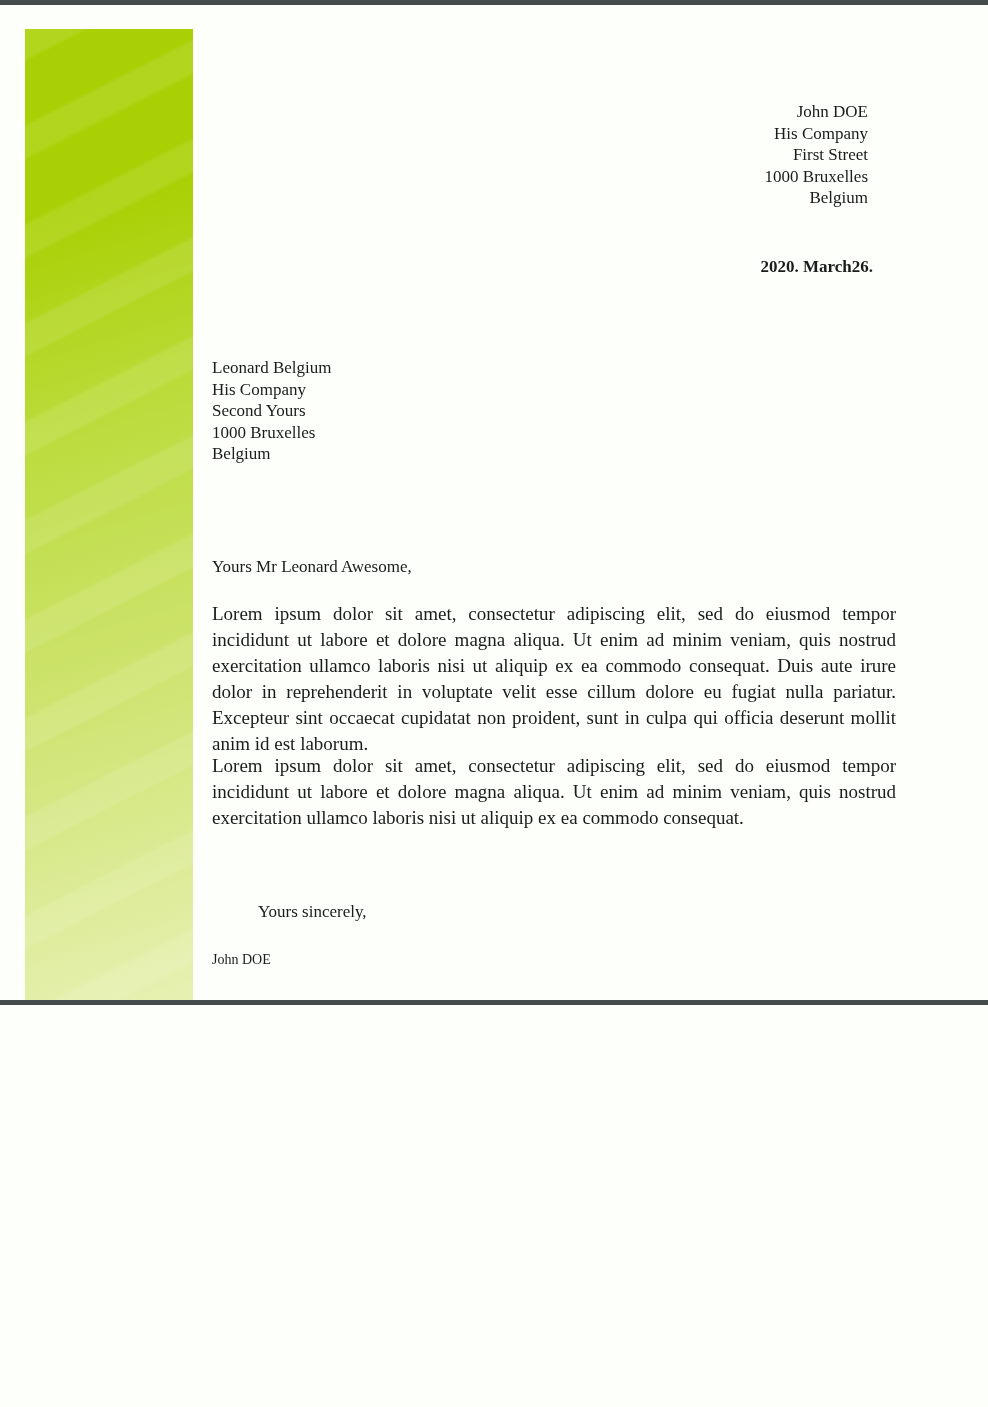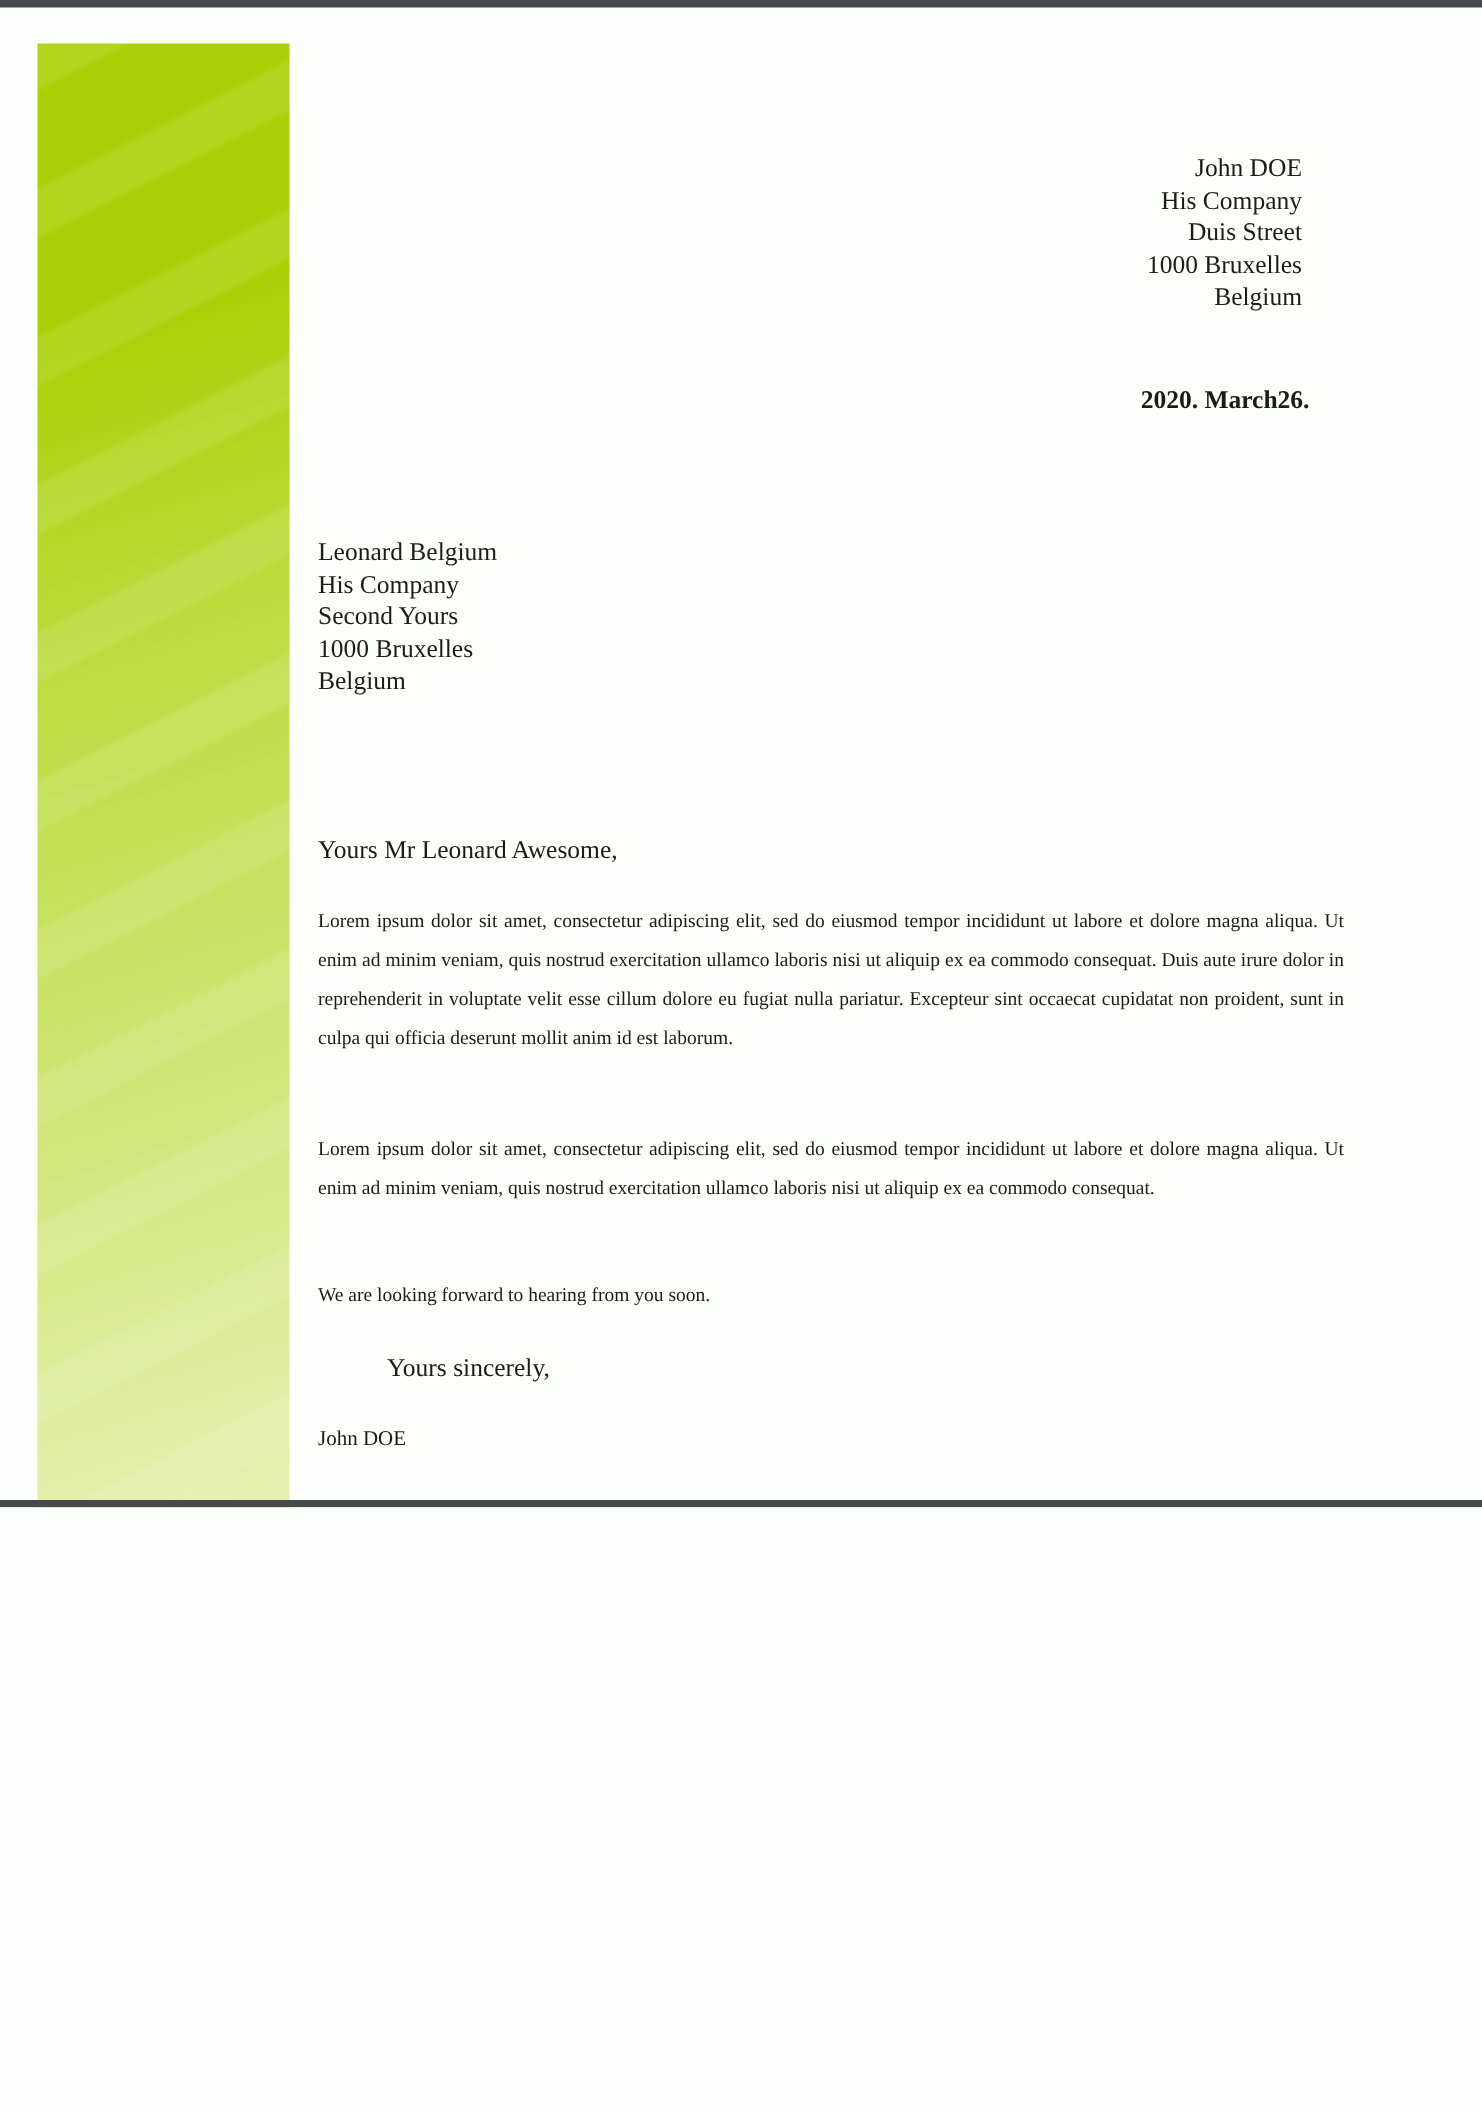--- a/index.html
+++ b/index.html
@@ -70,21 +70,21 @@
     text-align: left;
   }
   .salutation {
     top: 556px;
     left: 212px;
   }
   .para {
     position: absolute;
     left: 212px;
     width: 684px;
-    font-size: 13px;
+    font-size: 19px;
     line-height: 26px;
     text-align: justify;
     margin: 0;
   }
   .para-1 { top: 601px; }
   .para-2 { top: 753px; }
   .para-3 { top: 850px; text-align: left; }
   .closing {
     top: 901px;
     left: 212px;
@@ -102,40 +102,39 @@
 
 <div class="viewport">
 
   <div class="frame-bar top"></div>
 
   <div class="sidebar"></div>
 
   <div class="textblock sender">
     <div>John DOE</div>
     <div>His Company</div>
-    <div>Duis Street</div>
+    <div>First Street</div>
     <div>1000 Bruxelles</div>
     <div>Belgium</div>
   </div>
 
   <div class="textblock date">2020. March26.</div>
 
   <div class="textblock recipient">
     <div>Leonard Belgium</div>
     <div>His Company</div>
     <div>Second Yours</div>
     <div>1000 Bruxelles</div>
     <div>Belgium</div>
   </div>
 
   <div class="textblock salutation">Yours Mr Leonard Awesome,</div>
 
   <p class="para para-1">Lorem ipsum dolor sit amet, consectetur adipiscing elit, sed do eiusmod tempor incididunt ut labore et dolore magna aliqua. Ut enim ad minim veniam, quis nostrud exercitation ullamco laboris nisi ut aliquip ex ea commodo consequat. Duis aute irure dolor in reprehenderit in voluptate velit esse cillum dolore eu fugiat nulla pariatur. Excepteur sint occaecat cupidatat non proident, sunt in culpa qui officia deserunt mollit anim id est laborum.</p>
   <p class="para para-2">Lorem ipsum dolor sit amet, consectetur adipiscing elit, sed do eiusmod tempor incididunt ut labore et dolore magna aliqua. Ut enim ad minim veniam, quis nostrud exercitation ullamco laboris nisi ut aliquip ex ea commodo consequat.</p>
-  <p class="para para-3">We are looking forward to hearing from you soon.</p>
 
   <div class="textblock closing">Yours sincerely,</div>
 
   <div class="textblock signature">John DOE</div>
 
   <div class="frame-bar bottom"></div>
 
 </div>
 
 </body></html>

